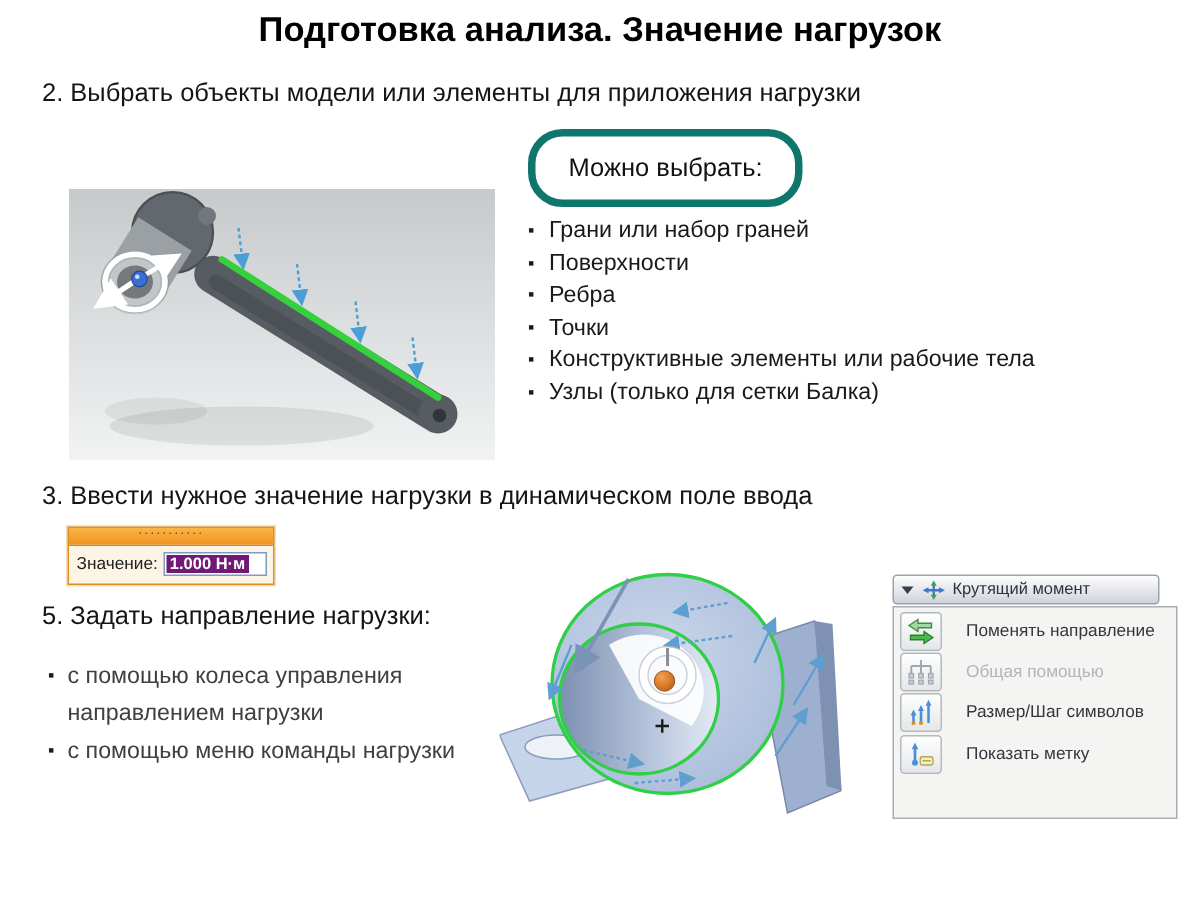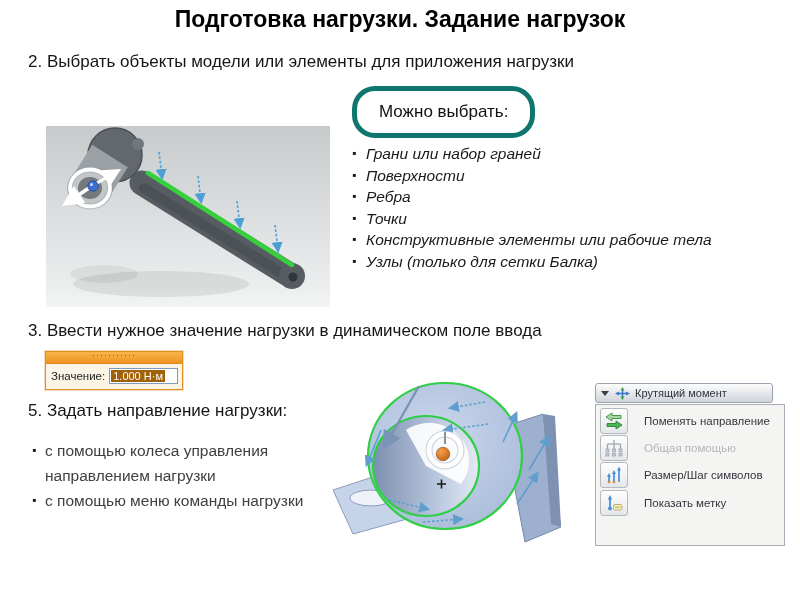--- a/index.html
+++ b/index.html
@@ -15,21 +15,21 @@
   .step{position:absolute;font-size:17px;color:#151515;white-space:nowrap;}
   .step2{top:52px;left:28px;}
   .step3{top:321px;left:28px;}
   .step4{top:401px;left:28px;}
   .callout{
     position:absolute;left:352px;top:86px;height:42px;line-height:42px;
     padding:0 22px;border:5px solid #0f766e;border-radius:23px;
     font-size:17px;color:#111;background:#fff;white-space:nowrap;
   }
   ul.plain{list-style:none;margin:0;padding:0;}
-  .options-list{position:absolute;left:352px;top:143px;width:440px;font-style:italic;}
+  .options-list{position:absolute;left:352px;top:143px;width:440px;}
   .options-list li{
     position:relative;padding-left:14px;font-size:15.5px;line-height:21.5px;color:#1a1a1a;
   }
   .options-list li::before{
     content:"▪";position:absolute;left:0;top:0;font-size:12px;color:#1a1a1a;
   }
   .dir-list{position:absolute;left:32px;top:438px;width:296px;}
   .dir-list li{
     position:relative;padding-left:13px;font-size:15.5px;line-height:25px;color:#404040;
   }
@@ -50,21 +50,21 @@
     text-align:center;line-height:7px;font-size:9px;letter-spacing:1px;color:#7a4a08;
     overflow:hidden;border-bottom:1px solid #e08a1c;
   }
   .vw-body{display:flex;align-items:center;padding:4px 4px 5px 5px;}
   .vw-label{font-size:11.5px;color:#222;margin-right:4px;white-space:nowrap;}
   .vw-input{
     background:#ffffff;border:1px solid #7e9cc0;padding:1px;flex:1;
     display:flex;
   }
   .vw-sel{
-    background:#a16207;color:#fff;font-size:11px;padding:0 2px;white-space:nowrap;
+    background:#701a75;color:#fff;font-size:11px;padding:0 2px;white-space:nowrap;font-weight:bold;
   }
 
   
   .torque-menu{position:absolute;left:571px;top:383px;width:192px;padding-left:24px;}
   .tm-header{
     width:178px;height:20px;border:1px solid #9aa2ae;border-radius:3px;
     background:linear-gradient(#fdfdfd,#cfd3da);
     display:flex;align-items:center;padding:0 5px;box-sizing:border-box;
   }
   .tm-caret{
@@ -83,21 +83,21 @@
     justify-content:center;flex:0 0 auto;
   }
   .tm-label{font-size:11.5px;color:#33373d;margin-left:16px;white-space:nowrap;}
   .tm-item.disabled .tm-label{color:#b2b5ba;}
 </style>
 </head>
 <body>
 
 <div class="slide">
 
-  <div class="title">Подготовка нагрузки. Задание нагрузок</div>
+  <div class="title">Подготовка анализа. Значение нагрузок</div>
 
   <div class="step step2">2. Выбрать объекты модели или элементы для приложения нагрузки</div>
 
   <div class="callout">
     <span>Можно выбрать:</span>
   </div>
 
   <svg class="model-img model1" width="284" height="181" viewBox="0 0 284 181">
     <defs>
       <linearGradient id="bg1" x1="0" y1="0" x2="0" y2="1">

